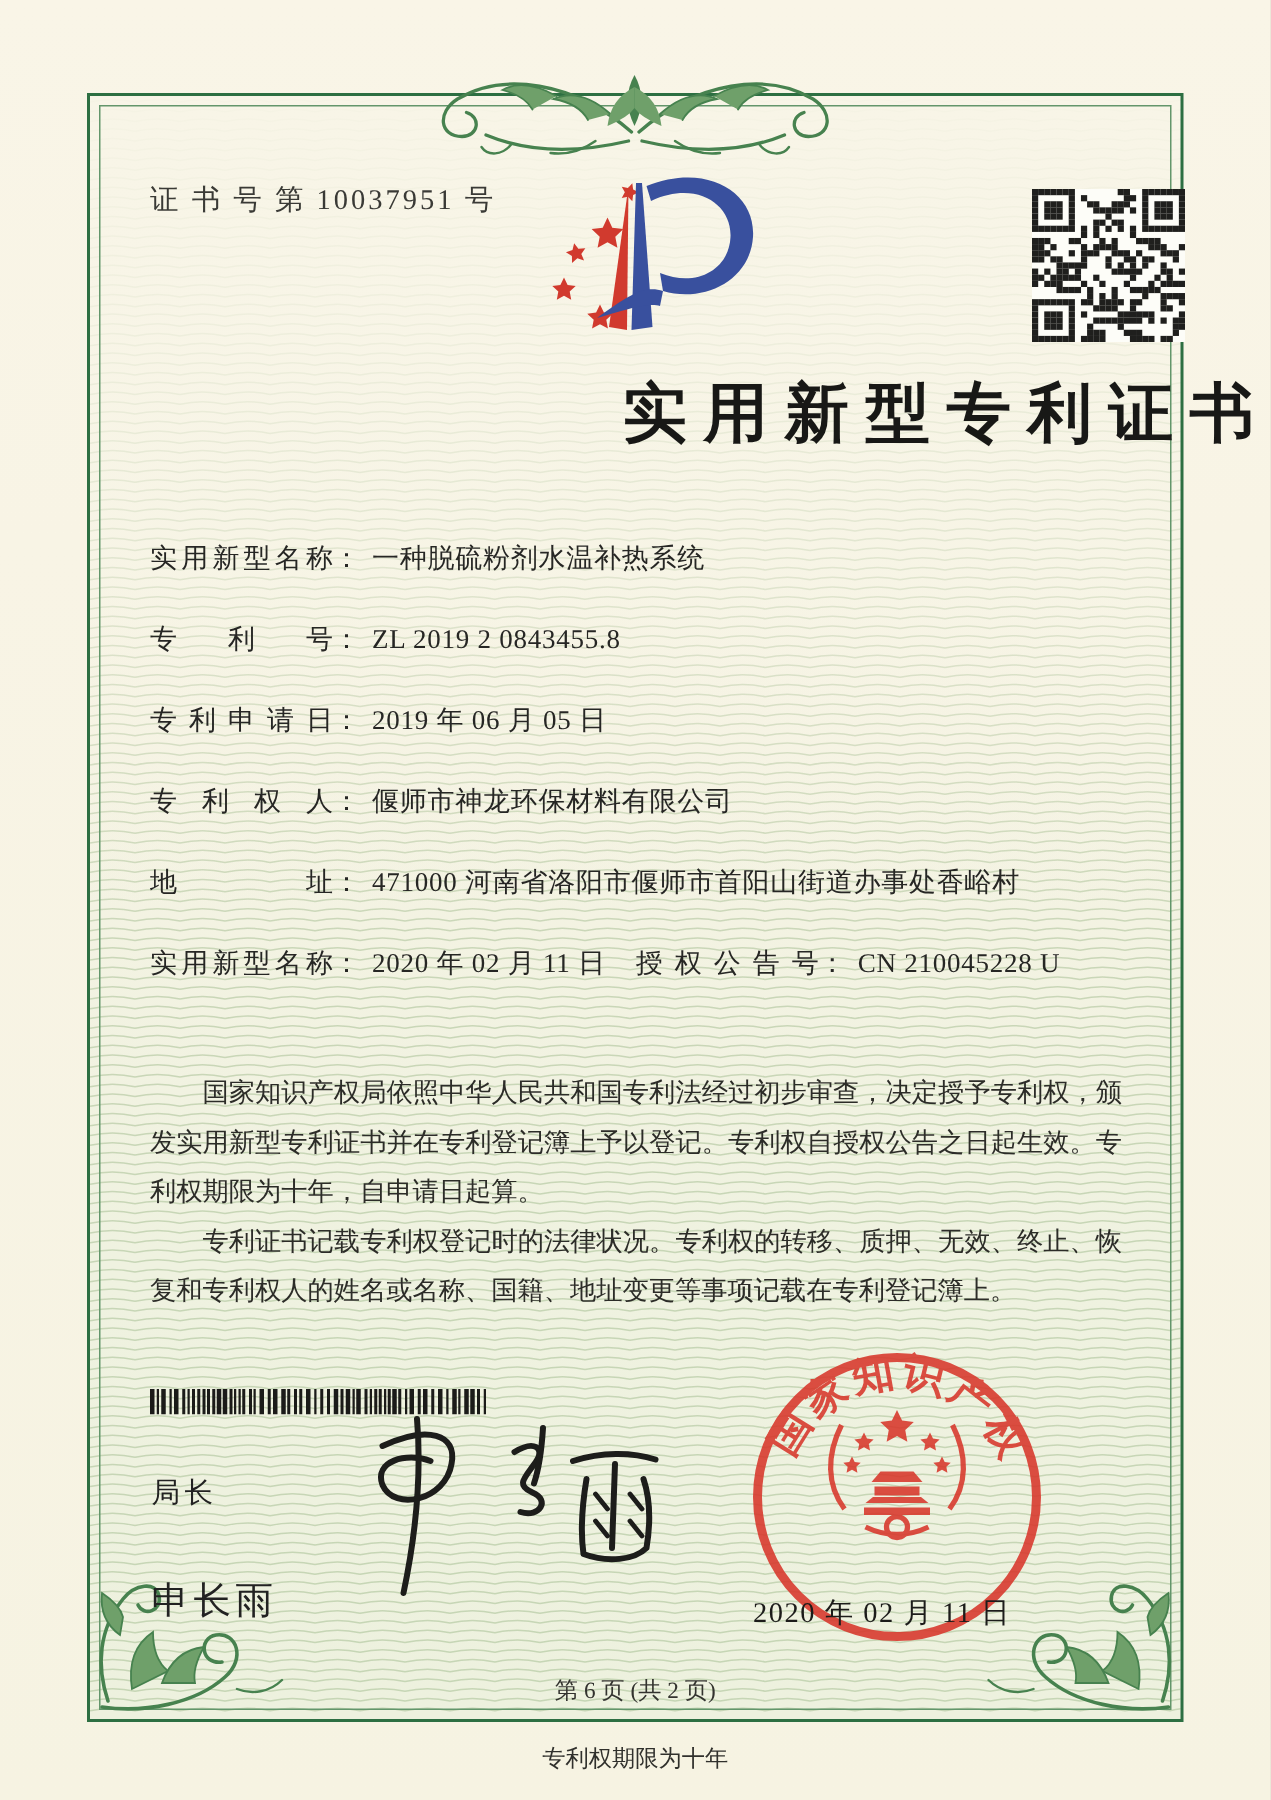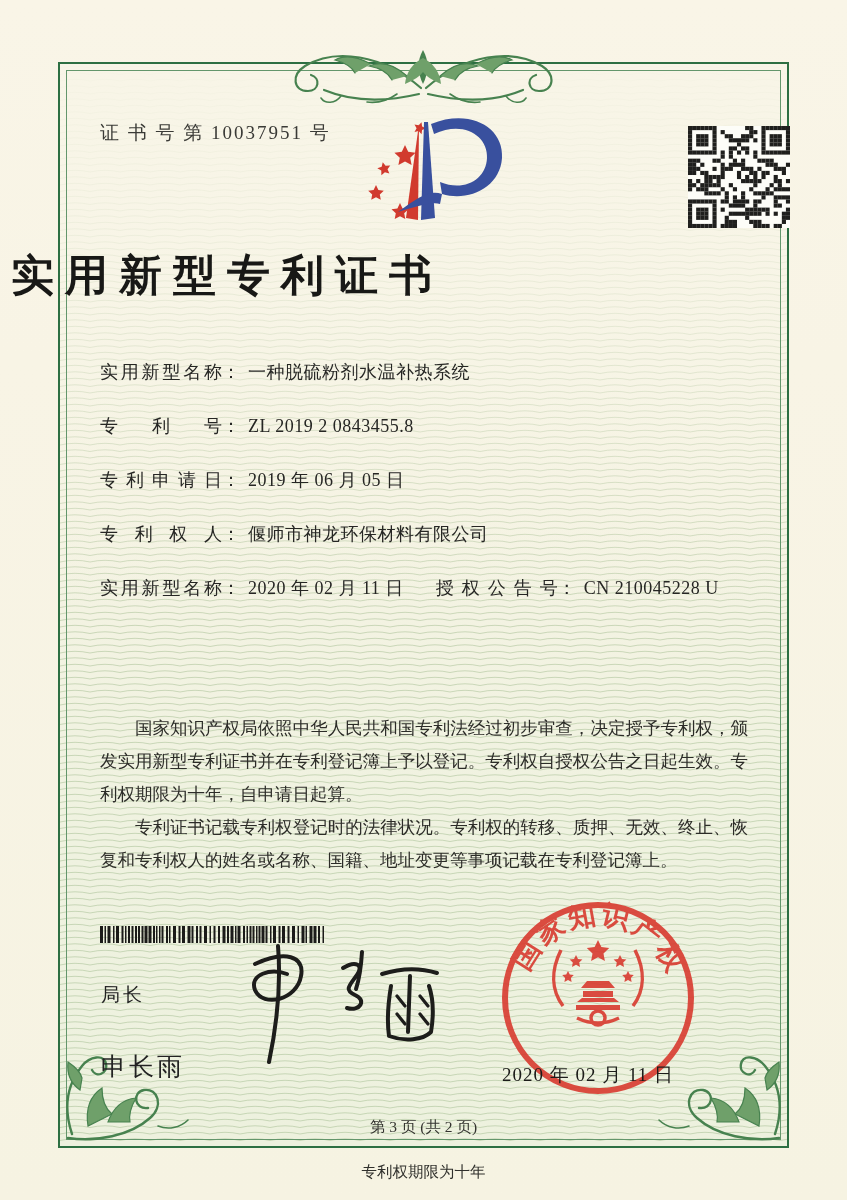--- a/index.html
+++ b/index.html
@@ -33,33 +33,33 @@
   .orn { position:absolute; z-index:4; }
   
   .cert-no {
     position:absolute; left:100px; top:120px; z-index:5;
     font-size:19px; letter-spacing:2px; color:#3a3a36;
   }
   .logo { position:absolute; left:336px; top:100px; z-index:5; }
   .qr   { position:absolute; left:688px; top:126px; z-index:5; }
   .title {
     position:absolute; left:0; width:100%; top:247px; z-index:5;
-    text-align:left; font-size:43px; font-weight:700; letter-spacing:11px;
+    text-align:right; font-size:43px; font-weight:700; letter-spacing:11px;
     text-indent:11px; color:#181816;
   }
   
   .fields { position:absolute; left:100px; top:360px; width:660px; z-index:5; font-size:18px; color:#262624; }
   .frow { margin-bottom:30px; white-space:nowrap; }
   .flabel {
     display:inline-block; width:122px; text-align:justify; text-align-last:justify;
     vertical-align:bottom;
   }
   .colon { padding-right:8px; }
   .fvalue { letter-spacing:.5px; }
-  .fgroup2 { margin-left:32px; }
+  .fgroup2 { margin-left:20px; }
   
   .body-text {
     position:absolute; left:100px; top:712px; width:648px; z-index:5;
     font-size:17.5px; line-height:33px; text-align:justify; color:#2c2c28;
   }
   .body-text p { text-indent:2em; }
   
   .barcode { position:absolute; left:100px; top:926px; z-index:5; }
   .director-title { position:absolute; left:101px; top:982px;  z-index:5; font-size:19px; letter-spacing:3px; color:#222; }
   .director-name  { position:absolute; left:101px; top:1022px; z-index:5; font-size:25px; letter-spacing:3px; color:#222;margin-top:28px; }
@@ -625,20 +625,23 @@
     <div class="frow">
       <span class="flabel">专利号</span><span class="colon">：</span><span class="fvalue">ZL 2019 2 0843455.8</span>
     </div>
     <div class="frow">
       <span class="flabel">专利申请日</span><span class="colon">：</span><span class="fvalue">2019 年 06 月 05 日</span>
     </div>
     <div class="frow">
       <span class="flabel">专利权人</span><span class="colon">：</span><span class="fvalue">偃师市神龙环保材料有限公司</span>
     </div>
     <div class="frow">
+      <span class="flabel">地址</span><span class="colon">：</span><span class="fvalue">471000 河南省洛阳市偃师市首阳山街道办事处香峪村</span>
+    </div>
+    <div class="frow">
       <span class="flabel">实用新型名称</span><span class="colon">：</span><span class="fvalue">2020 年 02 月 11 日</span><span class="fgroup2"><span class="flabel">授权公告号</span><span class="colon">：</span><span class="fvalue">CN 210045228 U</span></span>
     </div>
   </div>
 
   <div class="body-text">
     <p>国家知识产权局依照中华人民共和国专利法经过初步审查，决定授予专利权，颁发实用新型专利证书并在专利登记簿上予以登记。专利权自授权公告之日起生效。专利权期限为十年，自申请日起算。</p>
     <p>专利证书记载专利权登记时的法律状况。专利权的转移、质押、无效、终止、恢复和专利权人的姓名或名称、国籍、地址变更等事项记载在专利登记簿上。</p>
   </div>
 
   <svg class="barcode" width="224" height="17" id="barcodesvg">
@@ -736,16 +739,16 @@
         <rect x="79" y="107" width="44" height="5" stroke="none"></rect>
         <path d="M64,52 C54,72 54,92 66,108" fill="none" stroke-width="3.5"></path>
         <path d="M138,52 C148,72 148,92 136,108" fill="none" stroke-width="3.5"></path>
         <circle cx="101" cy="120" r="7" fill="none" stroke-width="3.5"></circle>
         <path d="M80,120 q21,10 42,0" fill="none" stroke-width="3.5"></path>
       </g>
     </g>
   </svg>
   <div class="seal-date">2020 年 02 月 11 日</div>
 
-  <div class="page-no">第 3 页 (共 2 页)</div>
+  <div class="page-no">第 6 页 (共 2 页)</div>
   <div class="back-note">专利权期限为十年</div>
 
 </div>
 
 </body></html>

